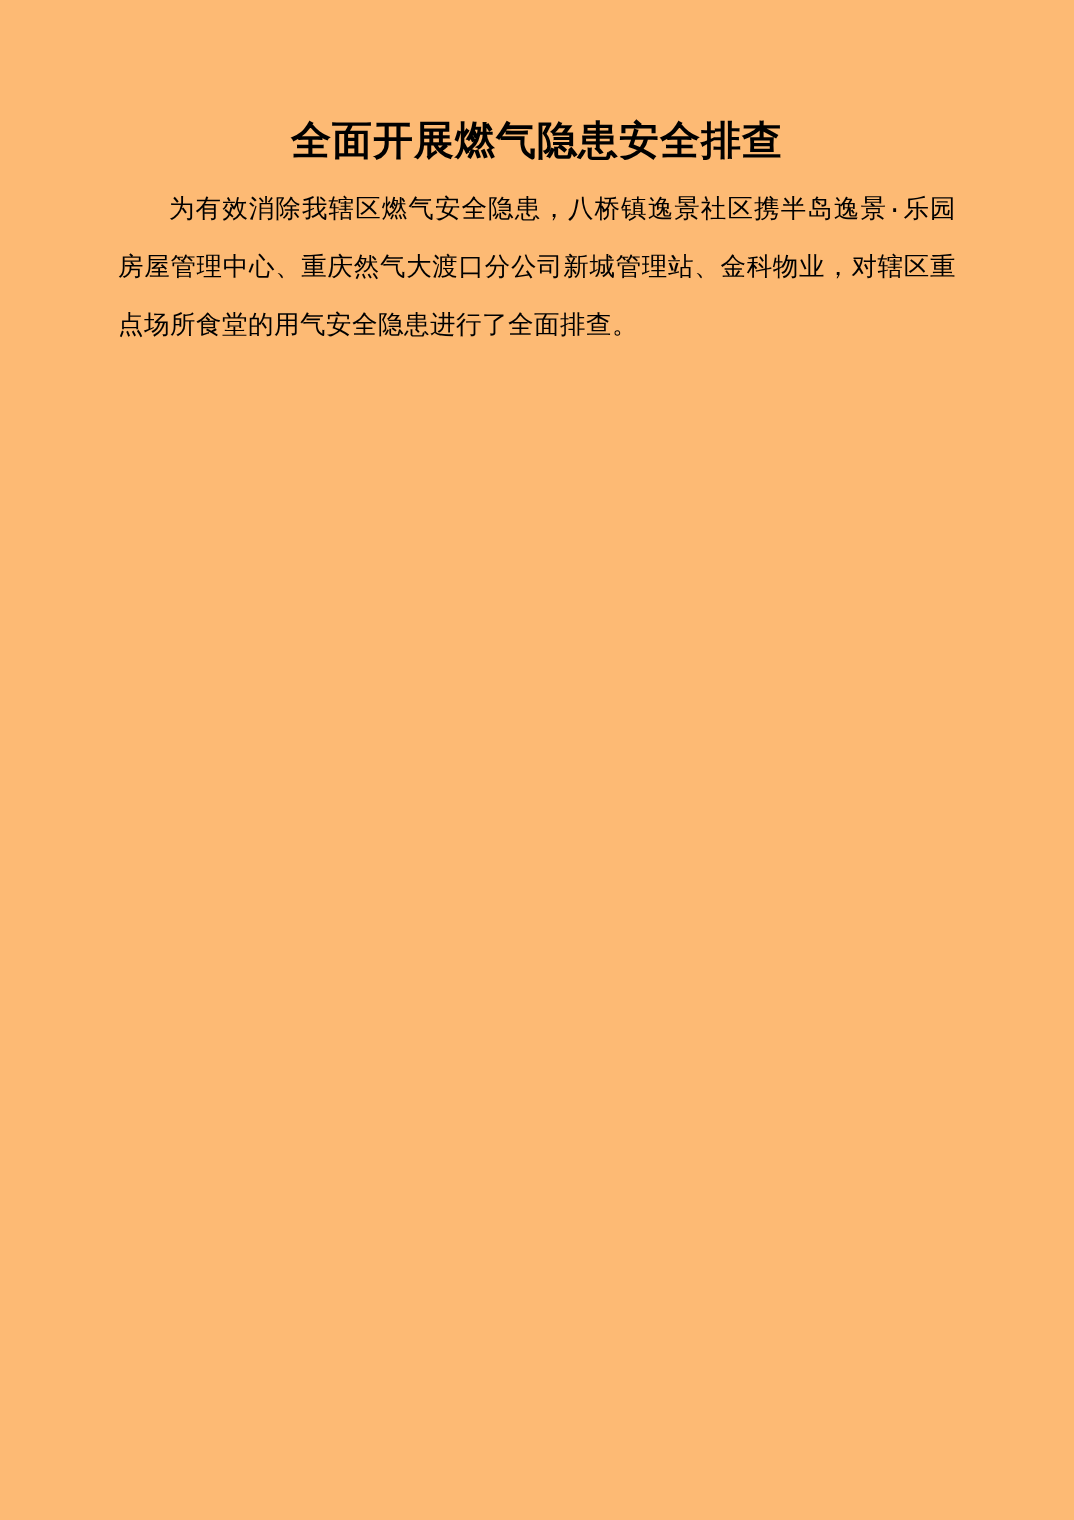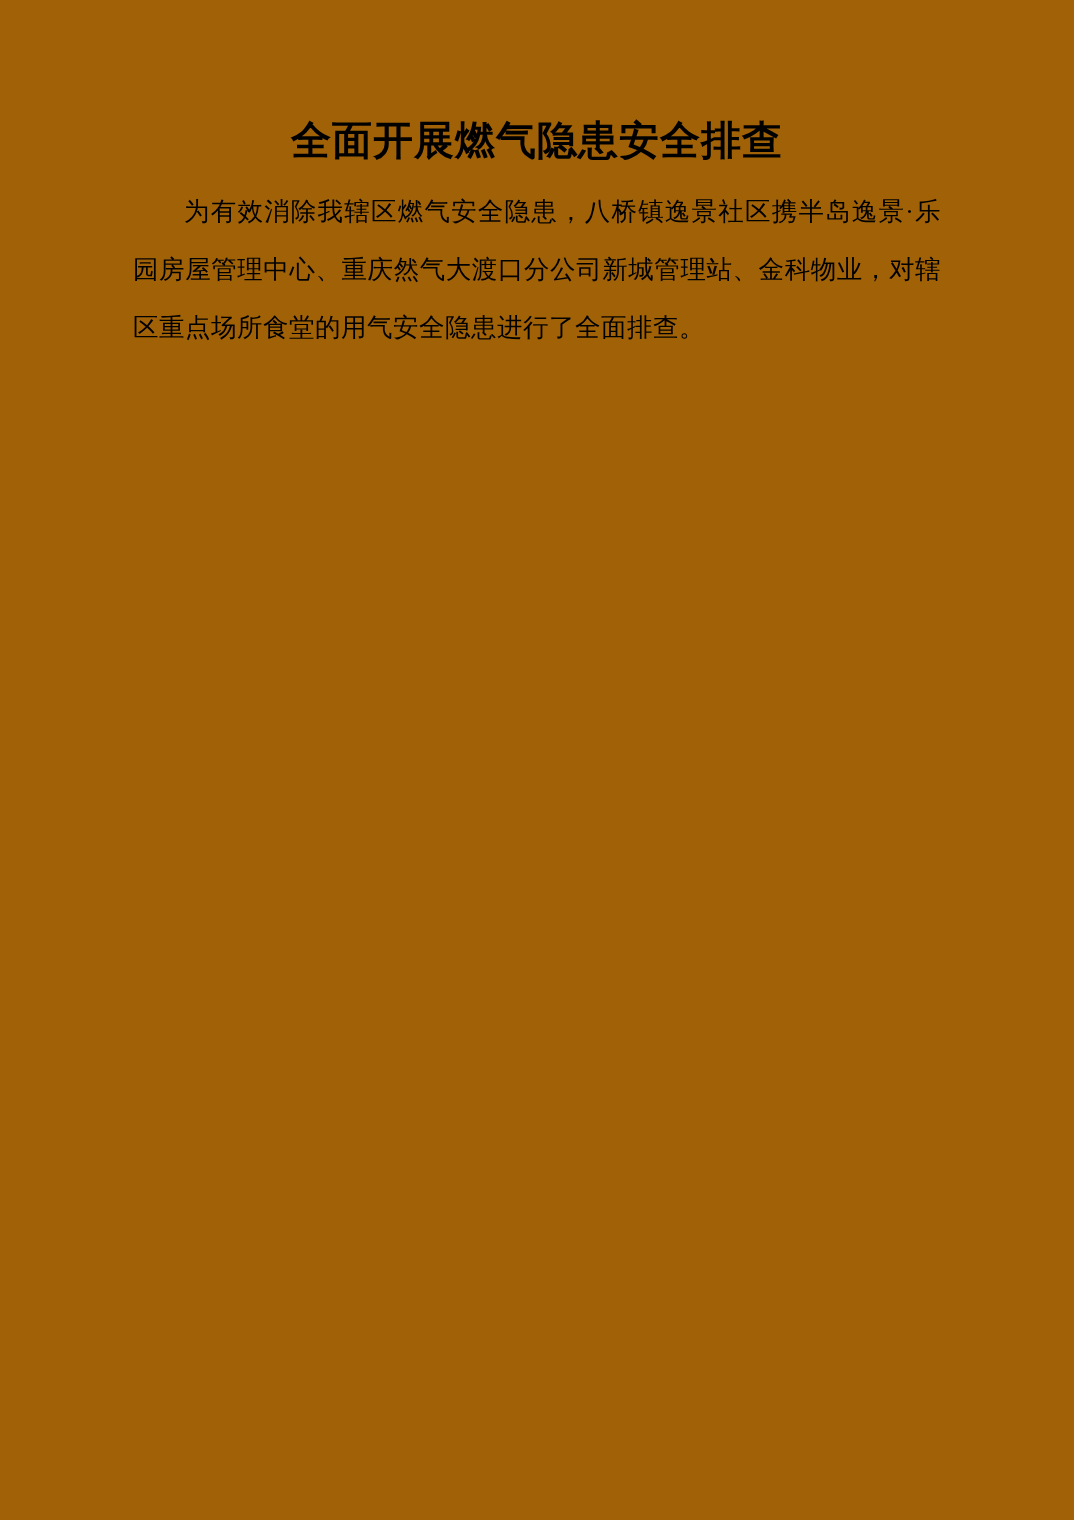--- a/index.html
+++ b/index.html
@@ -11,44 +11,44 @@
     width: 1074px;
     height: 1520px;
     font-family: "DejaVu Serif", "Liberation Serif", serif;
     color: #000000;
     overflow: hidden;
   }
   .page {
     position: relative;
     width: 1074px;
     height: 1520px;
-    background: #a16207;
+    background: #fdba74;
     box-sizing: border-box;
     padding: 112px 118px 0 118px;
   }
   .doc-title {
     text-align: center;
     font-family: "DejaVu Sans", "Liberation Sans", sans-serif;
     font-weight: bold;
     font-size: 40px;
     line-height: 56px;
     letter-spacing: 1px;
     margin: 0 0 14px 0;
   }
   .doc-body {
     margin-top: 10px;
   }
   .doc-para {
-    font-family: Liberation Serif, serif;
+    font-family: Liberation Mono, monospace;
     font-size: 25.5px;
     line-height: 58px;
     text-align: justify;
     text-justify: inter-ideograph;
     text-indent: 2em;
-    margin: 15px;
+    margin: 0;
     letter-spacing: 0.5px;
   }
 </style>
 </head>
 <body>
 
 <div class="page">
   <h1 class="doc-title">全面开展燃气隐患安全排查</h1>
   <div class="doc-body">
     <p class="doc-para">为有效消除我辖区燃气安全隐患，八桥镇逸景社区携半岛逸景·乐园房屋管理中心、重庆然气大渡口分公司新城管理站、金科物业，对辖区重点场所食堂的用气安全隐患进行了全面排查。</p>

